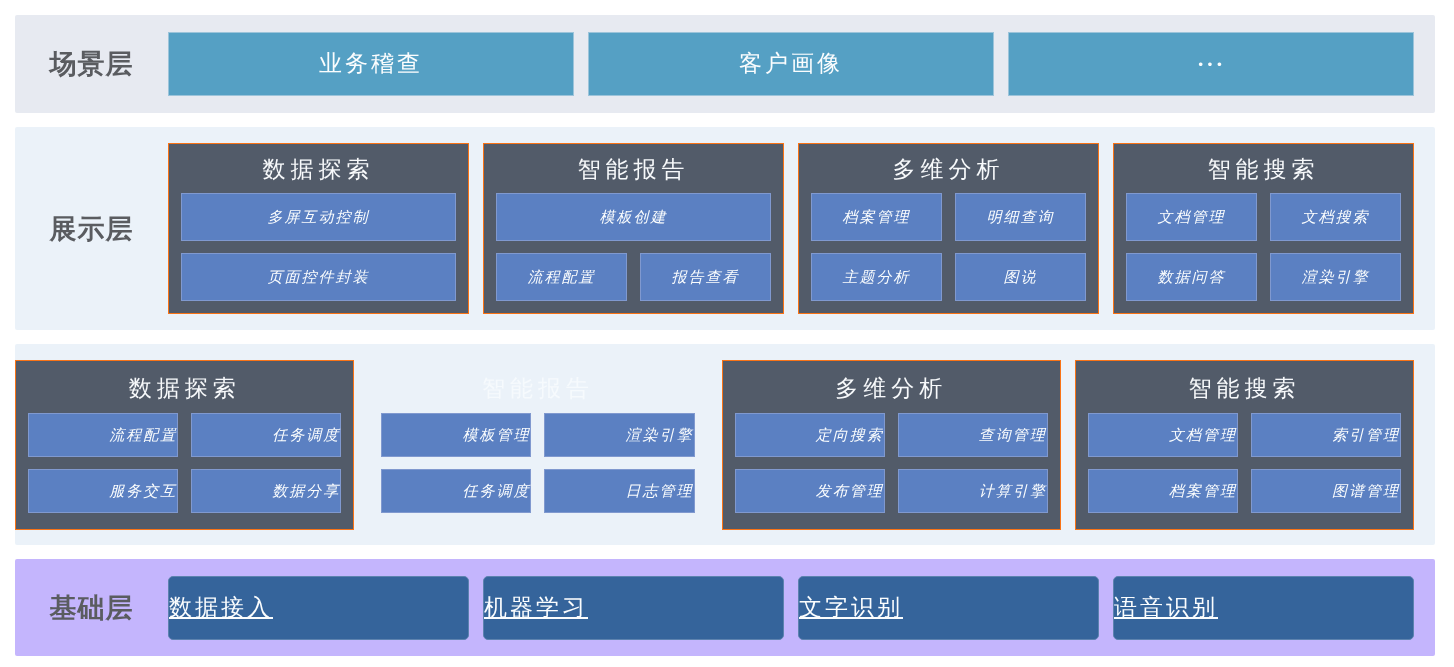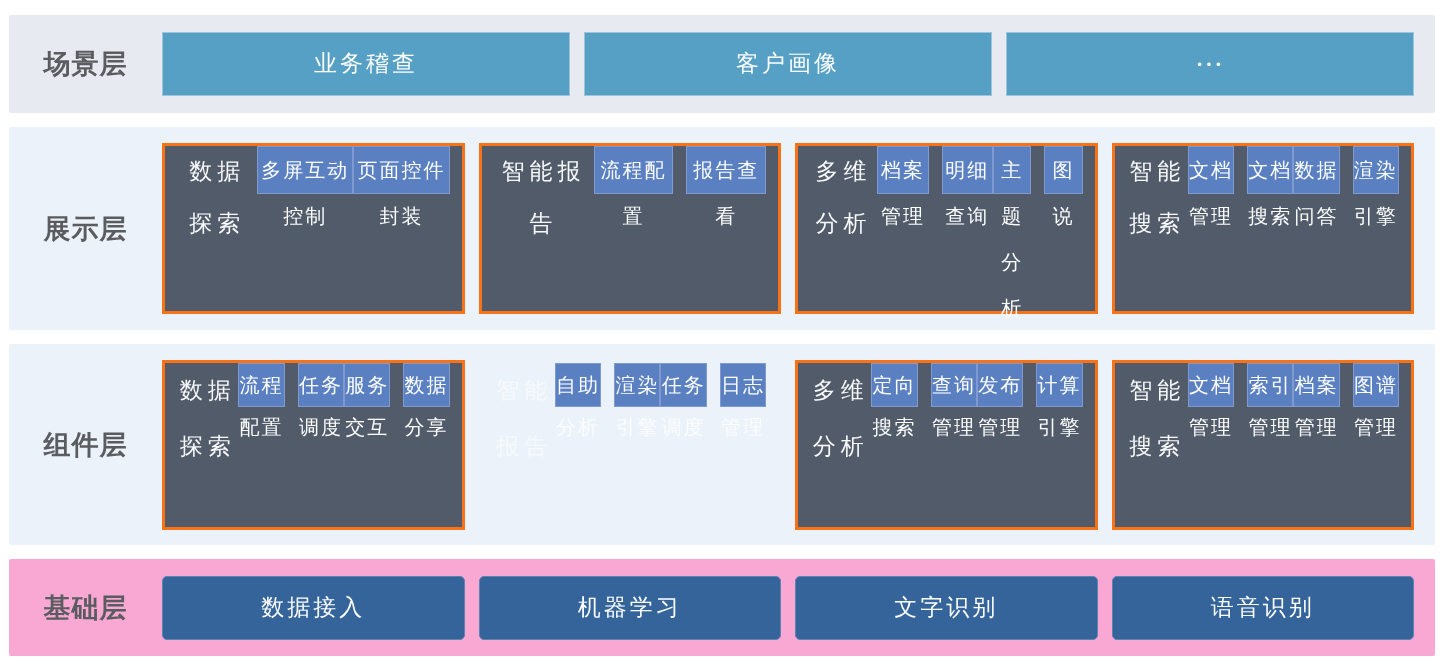--- a/index.html
+++ b/index.html
@@ -1,62 +1,62 @@
 <!DOCTYPE html>
 <html><head>
 <meta charset="utf-8">
 <style>
   html,body{margin:0;padding:0;background:#ffffff;}
   body{
     width:1454px;height:667px;overflow:hidden;
     font-family:"Liberation Sans","DejaVu Sans",sans-serif;
   }
-  .page{box-sizing:border-box;width:1454px;height:667px;padding:15px 19px 0 9px;}
+  .page{box-sizing:border-box;width:1454px;height:667px;padding:15px 19px 0 15px;}
   .band{display:flex;align-items:center;margin-bottom:14px;border-radius:2px;}
   .band-scenario{height:98px;background:#e7eaf1;}
   .band-presentation{height:203px;background:#ebf2f9;}
   .band-component{height:201px;background:#ebf2f9;}
-  .band-foundation{height:97px;background:#f9a8d4;}
+  .band-foundation{height:97px;background:#c4b5fd;}
   .layer-label{
     flex:0 0 153px;text-align:center;
     font-size:27px;font-weight:bold;color:#5a5c60;letter-spacing:1px;
   }
   .cols{flex:1;display:flex;gap:14px;margin-right:21px;border-radius:22px;}
   .cjk-serif{font-family:"Liberation Serif","DejaVu Serif",serif;}
   .scene-btn{
     flex:1;height:64px;line-height:62px;text-align:center;box-sizing:border-box;
     background:#55a0c4;border:1px solid #9cc4da;
     color:#fbfdfe;font-size:23px;letter-spacing:3px;
   }
   .scene-btn.dots{font-weight:bold;font-size:22px;letter-spacing:2px;}
   .card{
-    flex:1;box-sizing:border-box;display:flex;flex-direction:row;
-    background:#525b69;border:3px solid #f97316;padding:0 12px;
+    flex:1;box-sizing:border-box;display:flex;flex-direction:column;
+    background:#525b69;border:1px solid #f97316;padding:0 12px;
   }
   .band-presentation .card{height:171px;}
   .band-component .card{height:170px;}
   .card-title{
     text-align:center;color:#f7f9fb;font-size:23px;letter-spacing:5px;
   }
   .band-presentation .card-title{height:49px;line-height:52px;}
   .band-component .card-title{height:52px;line-height:56px;}
   .sub-row{display:flex;gap:13px;margin-bottom:12px;}
   .band-presentation .sub-btn{height:48px;line-height:46px;}
   .band-component .sub-btn{height:44px;line-height:42px;text-align:right;}
   .sub-btn{
     flex:1;box-sizing:border-box;text-align:center;
     background:#5b80c2;border:1px solid #8099cf;
-    color:#fbfdfe;font-size:20px;letter-spacing:2px;
+    color:#fbfdfe;font-size:15px;letter-spacing:2px;font-style:italic;
   }
   .card.ghost{background:transparent;border-color:transparent;}
   .card.ghost .card-title{color:#f6fafd;}
   .found-btn{
-    flex:1;height:64px;line-height:62px;text-align:center;box-sizing:border-box;
+    flex:1;height:64px;line-height:62px;box-sizing:border-box;
     background:#35649b;border:1px solid #5d83af;border-radius:5px;
-    color:#fbfdfe;font-size:23px;letter-spacing:3px;
+    color:#fbfdfe;font-size:23px;letter-spacing:3px;text-decoration:underline;
   }
 </style>
 </head>
 <body>
 
 <div class="page">
 
   <div class="band band-scenario">
     <div class="layer-label">场景层</div>
     <div class="cols">
@@ -75,20 +75,23 @@
         <div class="sub-row">
           <div class="sub-btn cjk-serif">多屏互动控制</div>
         </div>
         <div class="sub-row">
           <div class="sub-btn cjk-serif">页面控件封装</div>
         </div>
       </div>
 
       <div class="card">
         <div class="card-title cjk-serif">智能报告</div>
+        <div class="sub-row">
+          <div class="sub-btn cjk-serif">模板创建</div>
+        </div>
         <div class="sub-row">
           <div class="sub-btn cjk-serif">流程配置</div>
           <div class="sub-btn cjk-serif">报告查看</div>
         </div>
       </div>
 
       <div class="card">
         <div class="card-title cjk-serif">多维分析</div>
         <div class="sub-row">
           <div class="sub-btn cjk-serif">档案管理</div>
@@ -109,39 +112,38 @@
         <div class="sub-row">
           <div class="sub-btn cjk-serif">数据问答</div>
           <div class="sub-btn cjk-serif">渲染引擎</div>
         </div>
       </div>
 
     </div>
   </div>
 
   <div class="band band-component">
-    <div class="layer-label">组件层</div>
     <div class="cols">
 
       <div class="card">
         <div class="card-title cjk-serif">数据探索</div>
         <div class="sub-row">
           <div class="sub-btn cjk-serif">流程配置</div>
           <div class="sub-btn cjk-serif">任务调度</div>
         </div>
         <div class="sub-row">
           <div class="sub-btn cjk-serif">服务交互</div>
           <div class="sub-btn cjk-serif">数据分享</div>
         </div>
       </div>
 
       <div class="card ghost">
         <div class="card-title cjk-serif">智能报告</div>
         <div class="sub-row">
-          <div class="sub-btn cjk-serif">自助分析</div>
+          <div class="sub-btn cjk-serif">模板管理</div>
           <div class="sub-btn cjk-serif">渲染引擎</div>
         </div>
         <div class="sub-row">
           <div class="sub-btn cjk-serif">任务调度</div>
           <div class="sub-btn cjk-serif">日志管理</div>
         </div>
       </div>
 
       <div class="card">
         <div class="card-title cjk-serif">多维分析</div>

